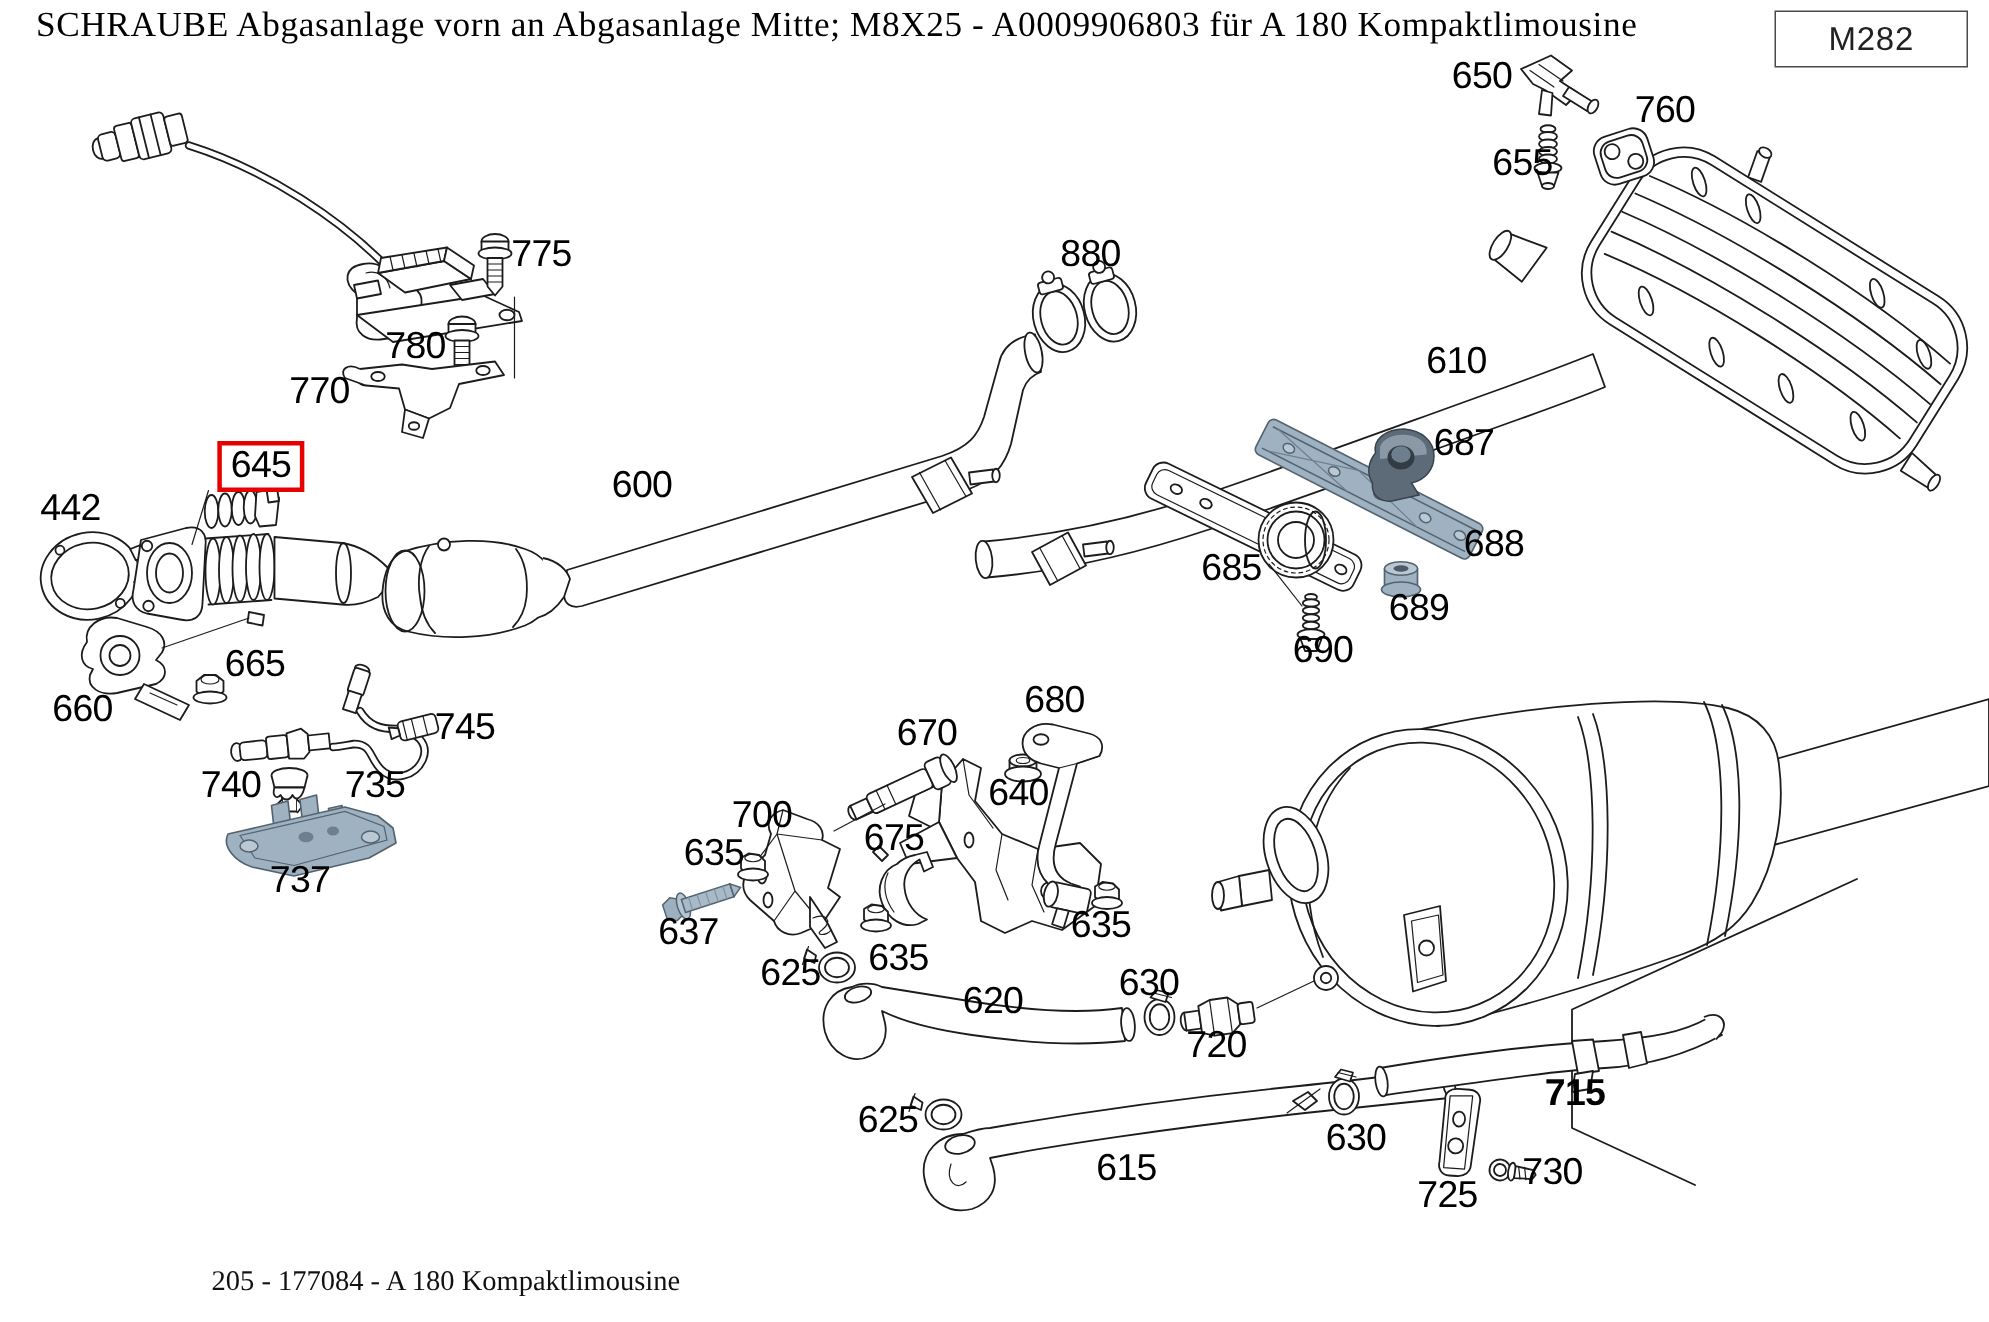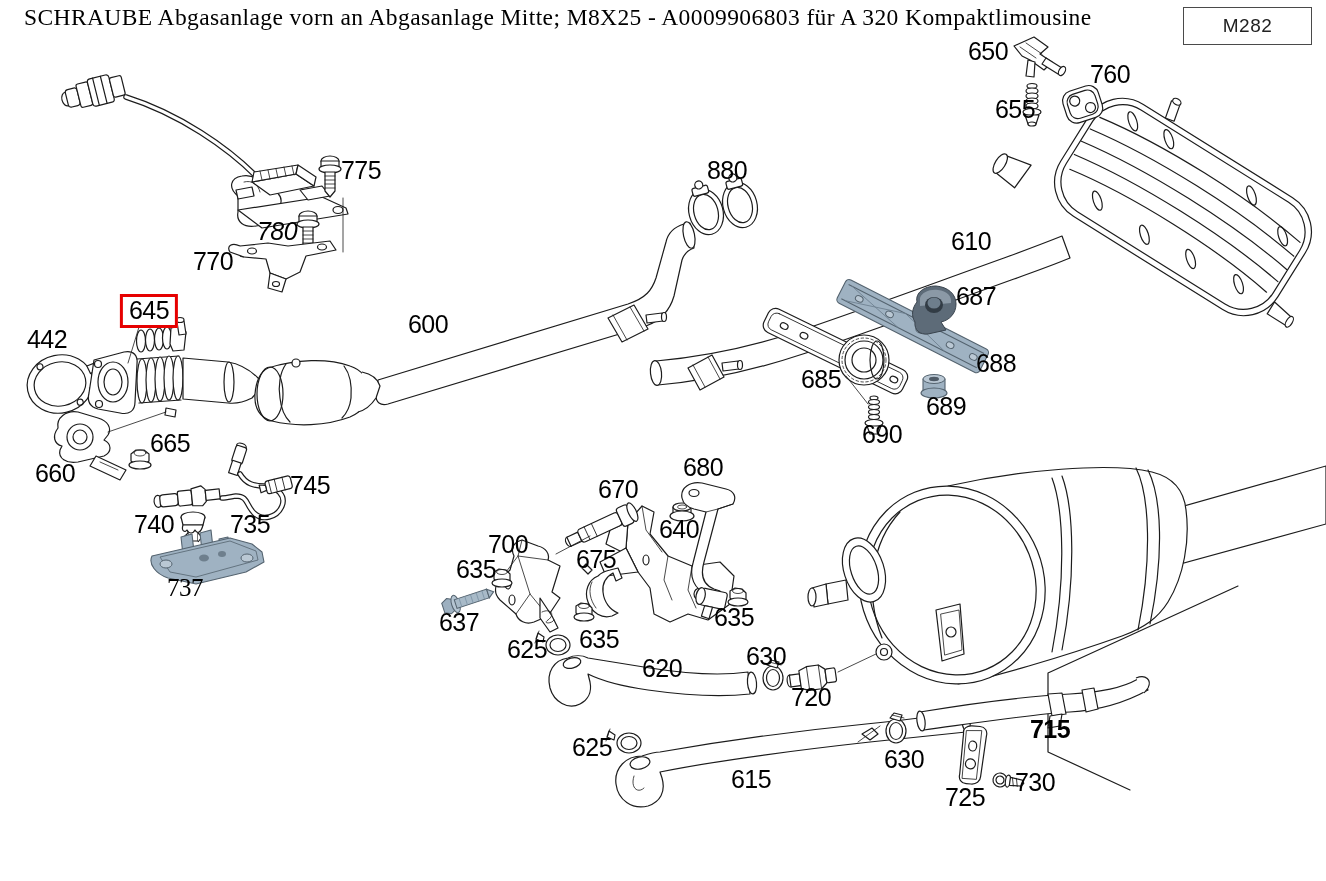--- a/index.html
+++ b/index.html
@@ -2,21 +2,21 @@
 <html><head>
 <meta charset="utf-8">
 <style>
   html,body{margin:0;padding:0;background:#ffffff;}
   #page{position:relative;width:1326px;height:881px;background:#ffffff;overflow:hidden;
         font-family:"Liberation Sans",sans-serif;}
   #doc-title{position:absolute;left:24px;top:4px;width:1180px;
         font-family:"Liberation Serif",serif;font-size:23.5px;letter-spacing:.4px;color:#000;white-space:nowrap;}
   #code-box{position:absolute;left:1183px;top:7px;width:127px;height:36px;border:1.6px solid #4a4a4a;
         display:flex;align-items:center;justify-content:center;
-        font-size:19px;color:#222;letter-spacing:.5px;background:#fff;}
+        font-size:22px;color:#222;letter-spacing:.5px;background:#fff;}
   #footer-note{position:absolute;left:141px;top:844px;
         font-family:"Liberation Serif",serif;font-size:19px;color:#111;white-space:nowrap;}
   #diagram-svg{position:absolute;left:0;top:0;}
   #labels-layer{position:absolute;left:0;top:0;width:100%;height:100%;pointer-events:none;}
   .part-label{position:absolute;transform:translate(-50%,-50%);font-size:25px;letter-spacing:-.5px;
         color:#000;white-space:nowrap;line-height:1;}
   .part-label.highlighted{border:3.5px solid #e60000;padding:1px 6px 2px 6px;background:#fff;}
   
   .ln{stroke:#1c1c1c;fill:none;stroke-width:1.2;stroke-linecap:round;stroke-linejoin:round;}
   .lnf{stroke:#1c1c1c;fill:#ffffff;stroke-width:1.2;stroke-linejoin:round;}
@@ -25,21 +25,21 @@
   .tube-core{stroke:#ffffff;fill:none;stroke-width:3.2;stroke-linecap:round;}
   .gray{fill:#9fb2c2;stroke:#54636f;stroke-width:1.1;stroke-linejoin:round;}
   .grayl{fill:#bac8d4;stroke:#54636f;stroke-width:1;}
   .grayd{fill:#5d6b78;stroke:#39434d;stroke-width:1;}
 </style>
 </head>
 <body>
 
 <div id="page">
 
-  <div id="doc-title">SCHRAUBE Abgasanlage vorn an Abgasanlage Mitte; M8X25 - A0009906803 für A 320 Kompaktlimousine</div>
+  <div id="doc-title">SCHRAUBE Abgasanlage vorn an Abgasanlage Mitte; M8X25 - A0009906803 für A 180 Kompaktlimousine</div>
   <div id="code-box">
     <span>M282</span>
   </div>
 
   <svg id="diagram-svg" width="1326" height="881" viewBox="0 0 1326 881">
 
     <g>
       <path class="lnf" d="M 1042,546 L 1326,466 L 1326,524 L 1056,598 Z"></path>
       <path class="ln" d="M 1238,586 L 1048,673 L 1048,752 L 1130,790"></path>
       <path class="lnf" d="M 948,486 C 1020,470 1110,462 1152,472 C 1172,477 1184,490 1186,510 C 1190,540 1184,576 1168,602 C 1158,618 1144,628 1122,636 C 1060,658 990,678 958,684 Z"></path>
@@ -476,51 +476,52 @@
       <path class="ln thin" d="M 12,-4 L 14,4 M 16,-4 L 18,4"></path>
     </g>
   </svg>
 
   <div id="labels-layer">
       <div class="part-label" style="left: 988px; top: 51px;">650</div>
       <div class="part-label" style="left: 1110px; top: 74px;">760</div>
       <div class="part-label" style="left: 995px; top: 109px; margin-left: 20px;">655</div>
       <div class="part-label" style="left: 361px; top: 170px;">775</div>
       <div class="part-label" style="left: 727px; top: 170px;">880</div>
-      <div class="part-label" style="left: 277px; top: 231px; font-style: italic;">780</div>
+      <div class="part-label" style="left: 277px; top: 231px;">780</div>
       <div class="part-label" style="left: 929px; top: 241px; margin-left: 42px;">610</div>
       <div class="part-label" style="left: 213px; top: 261px;">770</div>
       <div class="part-label" style="left: 976px; top: 296px;">687</div>
-      <div class="part-label highlighted" style="left: 149px; top: 311px; border-color: rgb(230, 0, 0);">645</div>
+      <div class="part-label highlighted" style="left: 174px; top: 311px; border-color: rgb(230, 0, 0);">645</div>
       <div class="part-label" style="left: 428px; top: 324px;">600</div>
       <div class="part-label" style="left: 47px; top: 339px;">442</div>
       <div class="part-label" style="left: 996px; top: 363px;">688</div>
       <div class="part-label" style="left: 821px; top: 379px;">685</div>
       <div class="part-label" style="left: 946px; top: 406px;">689</div>
       <div class="part-label" style="left: 882px; top: 434px;">690</div>
       <div class="part-label" style="left: 170px; top: 443px;">665</div>
       <div class="part-label" style="left: 703px; top: 467px;">680</div>
       <div class="part-label" style="left: 55px; top: 473px;">660</div>
       <div class="part-label" style="left: 310px; top: 485px;">745</div>
       <div class="part-label" style="left: 618px; top: 489px;">670</div>
       <div class="part-label" style="left: 154px; top: 524px;">740</div>
       <div class="part-label" style="left: 250px; top: 524px;">735</div>
       <div class="part-label" style="left: 679px; top: 529px;">640</div>
       <div class="part-label" style="left: 508px; top: 544px;">700</div>
       <div class="part-label" style="left: 596px; top: 559px;">675</div>
       <div class="part-label" style="left: 476px; top: 569px;">635</div>
-      <div class="part-label" style="left: 185px; top: 587px; font-family: Liberation Serif, serif;">737</div>
+      <div class="part-label" style="left: 200px; top: 587px;">737</div>
       <div class="part-label" style="left: 734px; top: 617px;">635</div>
       <div class="part-label" style="left: 459px; top: 622px;">637</div>
       <div class="part-label" style="left: 599px; top: 639px;">635</div>
       <div class="part-label" style="left: 527px; top: 649px;">625</div>
       <div class="part-label" style="left: 766px; top: 656px;">630</div>
       <div class="part-label" style="left: 662px; top: 668px;">620</div>
       <div class="part-label" style="left: 811px; top: 697px;">720</div>
       <div class="part-label" style="left: 1050px; top: 729px; font-weight: bold;">715</div>
       <div class="part-label" style="left: 592px; top: 747px;">625</div>
       <div class="part-label" style="left: 904px; top: 759px;">630</div>
       <div class="part-label" style="left: 751px; top: 779px;">615</div>
       <div class="part-label" style="left: 1035px; top: 782px;">730</div>
       <div class="part-label" style="left: 965px; top: 797px;">725</div>
     </div>
 
+  <div id="footer-note">205 - 177084 - A 180 Kompaktlimousine</div>
 </div>
 
 </body></html>

